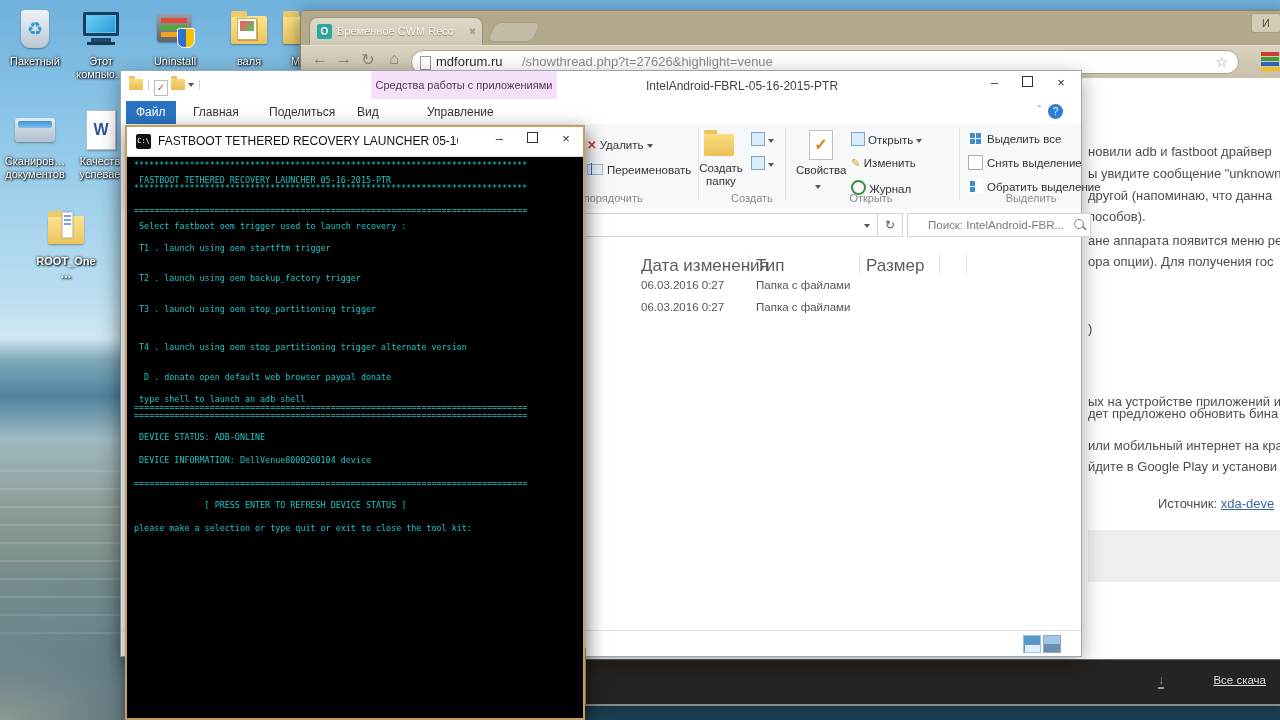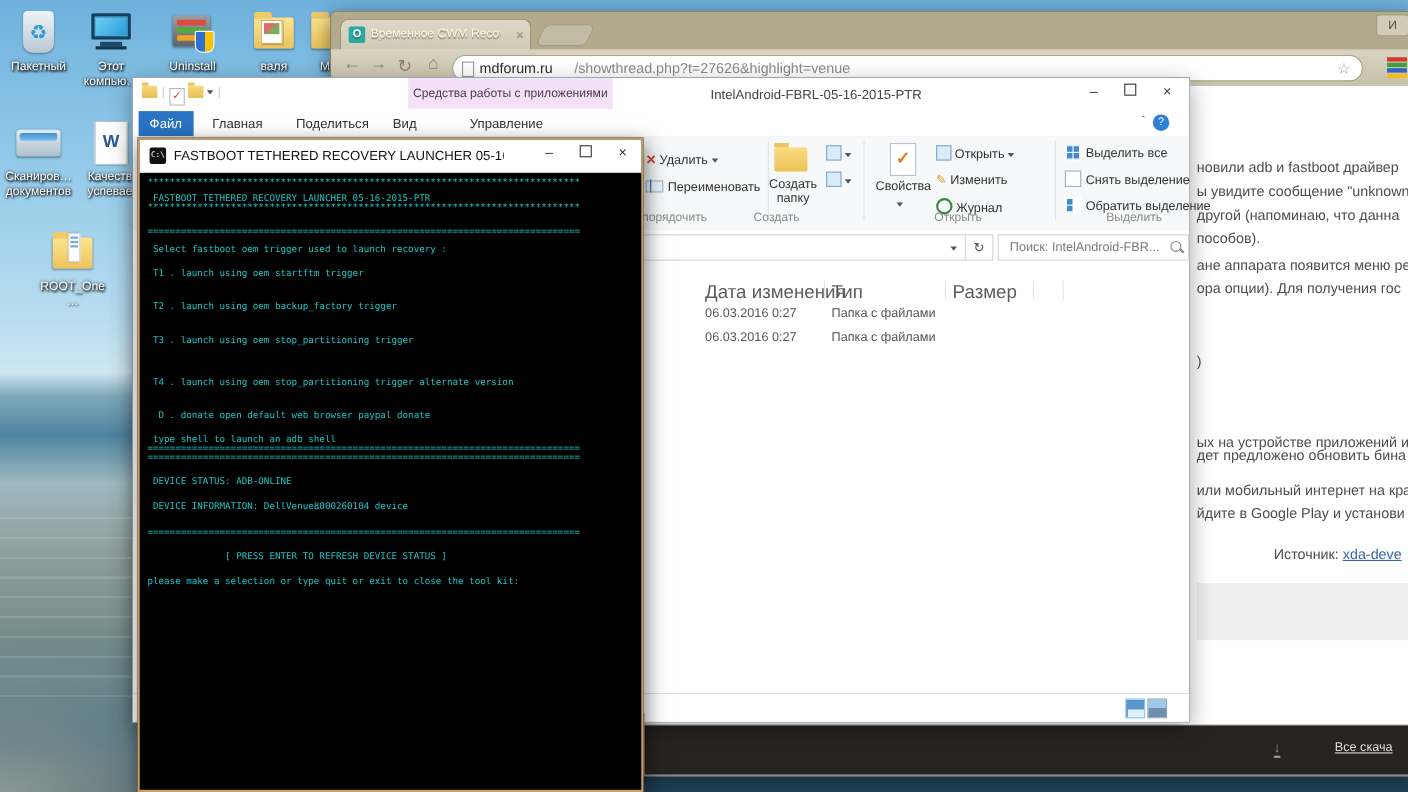--- a/index.html
+++ b/index.html
@@ -145,21 +145,21 @@
     linear-gradient(#fff,#fff) 0 6px/13px 1px no-repeat,#fff;outline:1px solid #9bb2c6}
   .gridico.inv{background:
     linear-gradient(#fff,#fff) 6px 0/1px 13px no-repeat,
     linear-gradient(#fff,#fff) 0 6px/13px 1px no-repeat,
     linear-gradient(90deg,#3f8ad2 50%,#fff 50%)}
   #addrrow{position:absolute;left:0;top:138px;width:100%;height:32px;background:#fff}
   .field{position:absolute;top:4px;height:22px;background:#fff;border:1px solid #d4d4d4;
     line-height:22px;font-size:12px;color:#333;white-space:nowrap;overflow:hidden}
   #addrfield{left:36px;width:714px;padding-left:6px}
   #refreshbtn{left:756px;width:24px;text-align:center;color:#555;border:1px solid #d4d4d4}
-  #searchfield{left:786px;width:162px;padding-left:10px;color:#7a7a7a;font-size:11.5px}
+  #searchfield{left:786px;width:162px;padding-left:20px;color:#7a7a7a;font-size:11.5px}
   .mag{position:absolute;right:6px;top:5px;width:8px;height:8px;border:1.5px solid #888;border-radius:50%}
   .mag:after{content:"";position:absolute;left:7px;top:7px;width:5px;height:1.5px;background:#888;transform:rotate(45deg)}
   #headers{position:absolute;left:0;top:182px;width:100%;height:22px;font-size:17px;color:#5c5c5c}
   #headers .h{position:absolute;top:3px}
   .frow{position:absolute;left:340px;width:476px;height:21px;font-size:11.5px;color:#555;line-height:21px}
   .frow.sel{background:#d6d6d6}
   .frow .c-date{position:absolute;left:180px}
   .frow .c-type{position:absolute;left:295px}
   .frow .c-size{position:absolute;left:400px;width:70px;text-align:right}
   #estatus{position:absolute;left:0;bottom:0;width:100%;height:25px;background:#fff;border-top:1px solid #e1e1e1}
@@ -248,21 +248,21 @@
 </div>
 <div class="dicon" style="left:34px;top:208px">
   <div class="iconbox">
     <div class="g-folder"></div>
       <div class="g-docstrip">
         <i></i>
         <i></i>
         <i></i>
       </div>
   </div>
-  <div class="lbl" style="font-weight:normal">ROOT_One…</div>
+  <div class="lbl" style="font-weight:bold">ROOT_One…</div>
 </div>
 
 <div id="browser" class="abs">
   <div class="tab">
     <span class="fav">O</span>
     <span class="ttl">Временное CWM Recove</span>
     <span class="cls">×</span>
   </div>
   <div class="newtab"></div>
   <div class="cornerfrag">И</div>
@@ -373,21 +373,21 @@
       <span class="gridico sel"></span><span>Выделить все</span>
     </div>
     <div class="rbtn" style="left:848px;top:32px">
       <span class="gridico none"></span><span>Снять выделение</span>
     </div>
     <div class="rbtn" style="left:848px;top:56px">
       <span class="gridico inv"></span><span>Обратить выделение</span>
     </div>
 
     <div class="grplbl" style="left:434px;width:110px;text-align:center">Упорядочить</div>
-    <div class="grplbl" style="left:550px;width:70px;text-align:center">Создать</div>
+    <div class="grplbl" style="left:610px;width:70px;text-align:left">Создать</div>
     <div class="grplbl" style="left:700px;width:100px;text-align:center">Открыть</div>
     <div class="grplbl" style="left:860px;width:100px;text-align:center">Выделить</div>
   </div>
 
   <div id="addrrow">
     <div class="field" id="addrfield">
       <span class="mini-folder"></span>
       <span>IntelAndroid-FBRL-05-16-2015-PTR</span>
       <span class="abs" style="right:8px;top:0"><span class="caret"></span></span>
     </div>

